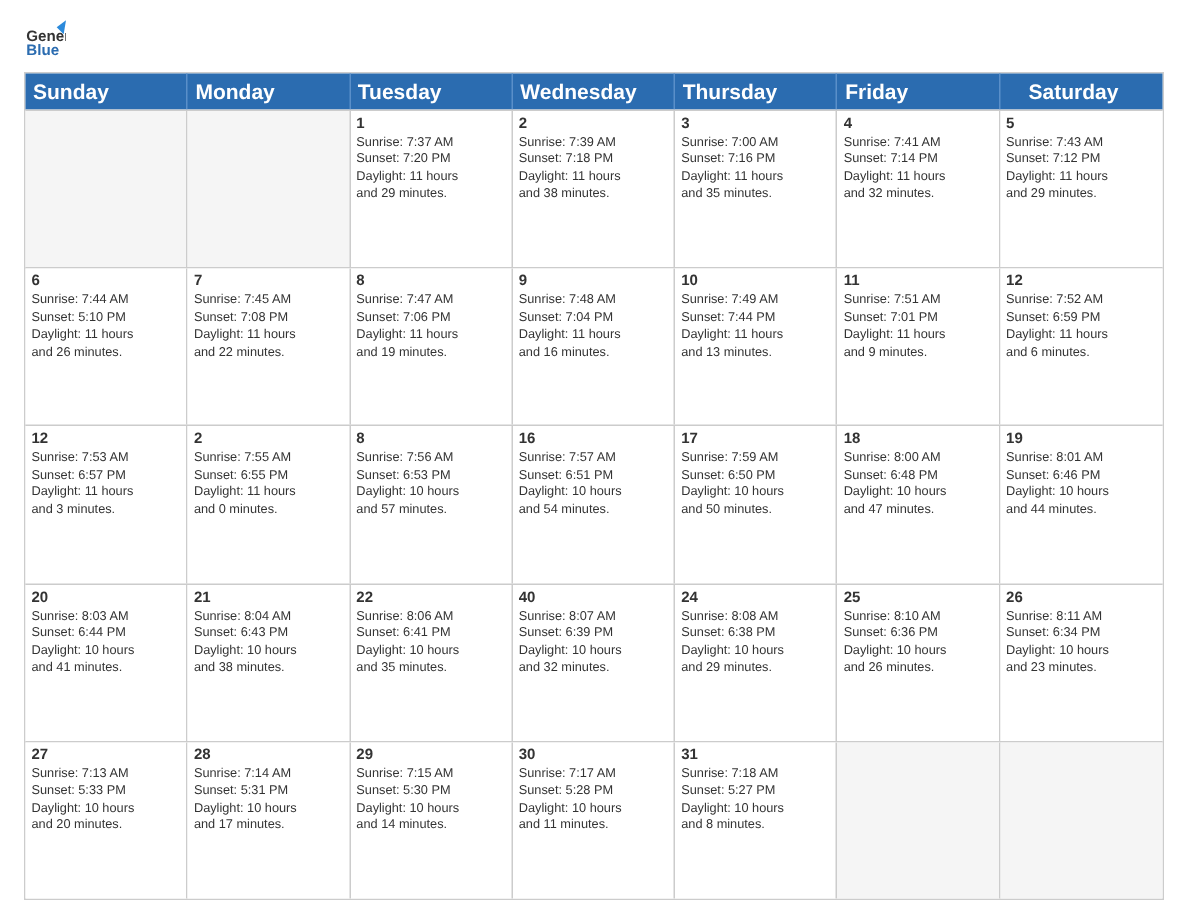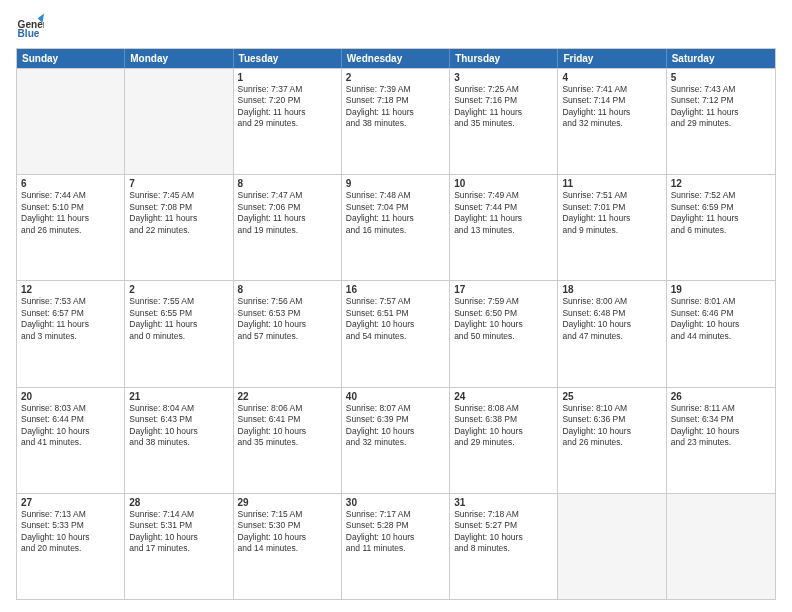--- a/index.html
+++ b/index.html
@@ -50,26 +50,26 @@
       flex-direction: column;
       border: 1px solid #ccc;
     }
     .cal-header-row {
       display: grid;
       grid-template-columns: repeat(7, 1fr);
       background: #2b6cb0;
     }
     .cal-header-cell {
       color: #fff;
-      font-size: 10px;
+      font-size: 14px;
       font-weight: bold;
       padding: 4px 5px;
       border-right: 1px solid #5a8fc9;
     }
-    .cal-header-cell:last-child { border-right: none; }
+    .cal-header-cell:last-child { border-right: none; margin-left: 14px; }
     .cal-body {
       display: flex;
       flex-direction: column;
       flex: 1;
     }
     .cal-row {
       display: grid;
       grid-template-columns: repeat(7, 1fr);
       flex: 1;
       border-top: 1px solid #ccc;
@@ -139,21 +139,21 @@
           </div>
           <div class="cal-cell">
             <span class="day-num">2</span>
             <span class="cell-line">Sunrise: 7:39 AM</span>
             <span class="cell-line">Sunset: 7:18 PM</span>
             <span class="cell-line">Daylight: 11 hours</span>
             <span class="cell-line">and 38 minutes.</span>
           </div>
           <div class="cal-cell">
             <span class="day-num">3</span>
-            <span class="cell-line">Sunrise: 7:25 AM</span>
+            <span class="cell-line">Sunrise: 7:00 AM</span>
             <span class="cell-line">Sunset: 7:16 PM</span>
             <span class="cell-line">Daylight: 11 hours</span>
             <span class="cell-line">and 35 minutes.</span>
           </div>
           <div class="cal-cell">
             <span class="day-num">4</span>
             <span class="cell-line">Sunrise: 7:41 AM</span>
             <span class="cell-line">Sunset: 7:14 PM</span>
             <span class="cell-line">Daylight: 11 hours</span>
             <span class="cell-line">and 32 minutes.</span>

